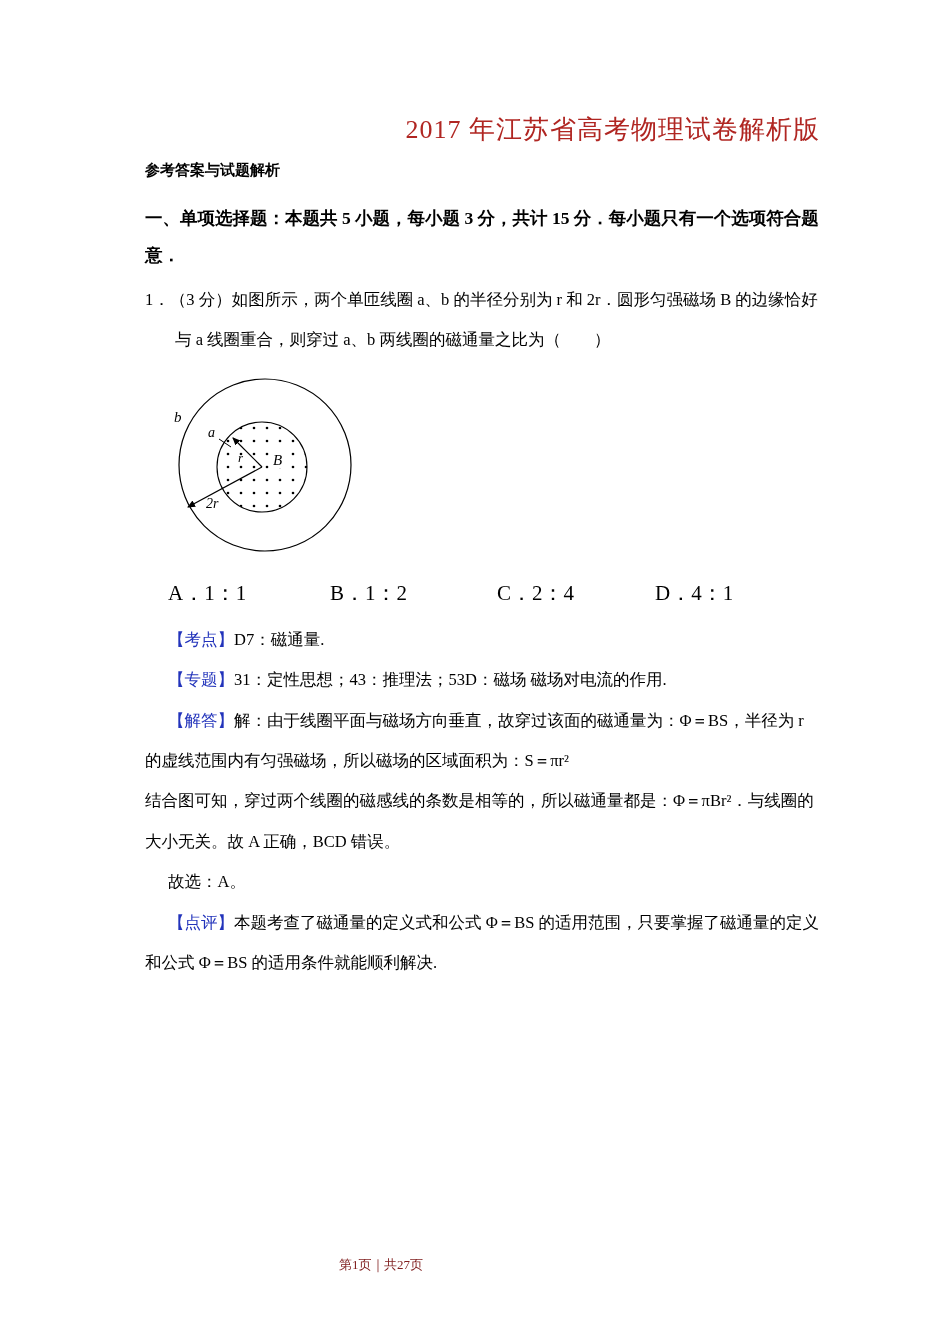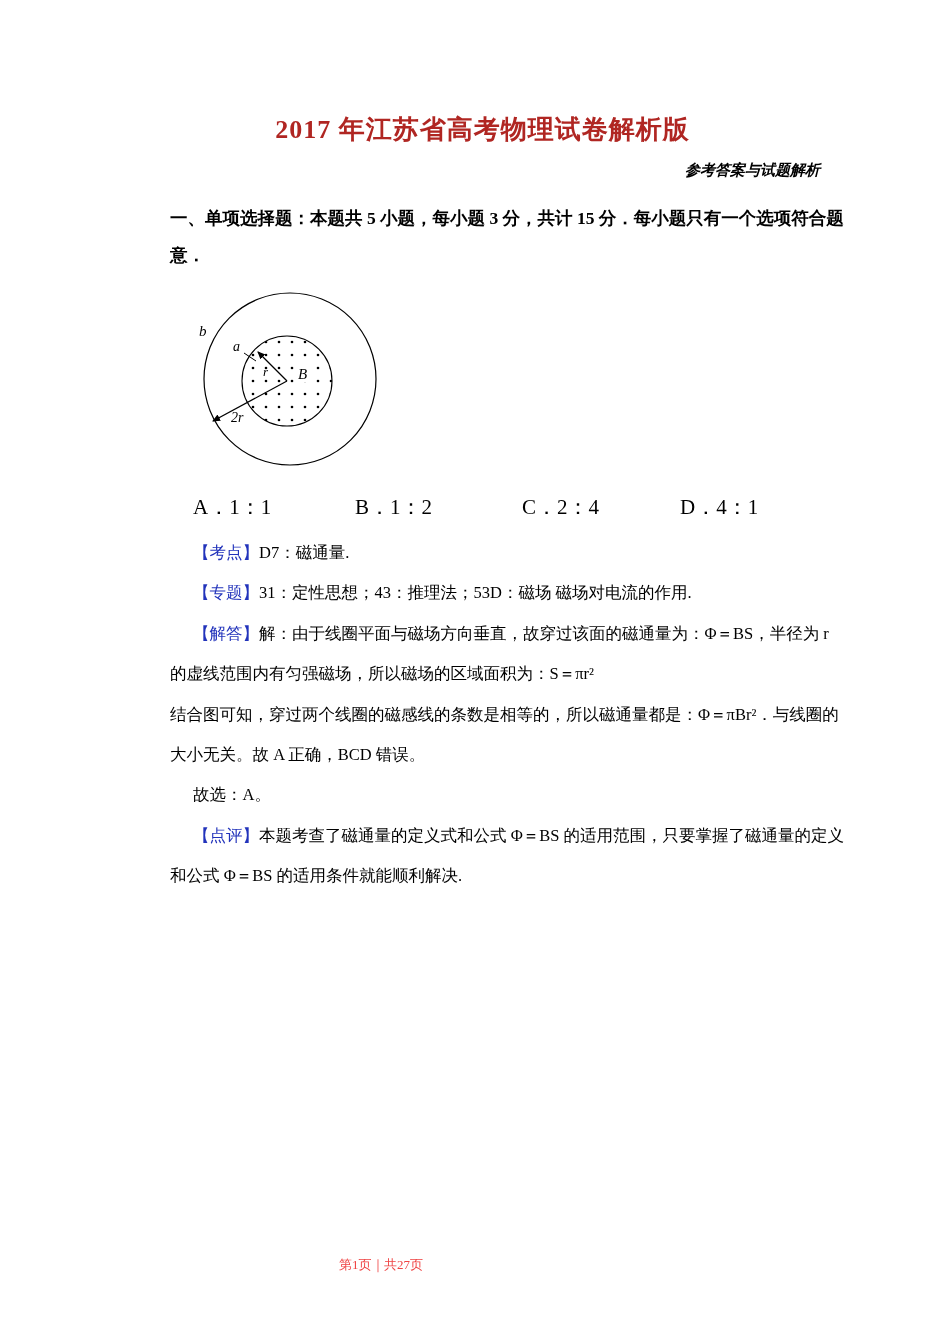--- a/index.html
+++ b/index.html
@@ -6,27 +6,27 @@
   .page{
     position:relative;
     width:950px;height:1344px;
     background:#ffffff;
     box-sizing:border-box;
     padding:112px 130px 0 145px;
     font-family:"Liberation Serif","DejaVu Serif",serif;
     color:#000;
     overflow:hidden;
   }
-  .content{width:675px;margin-left:25px;}
+  .content{width:675px;}
   .doc-title{
-    font-size:26px;font-weight:bold;color:#b02622;
-    text-align:center;letter-spacing:1px;margin:0 0 14px 0;
+    font-size:26px;font-weight:normal;color:#b02622;
+    text-align:right;letter-spacing:1px;margin:0 0 14px 0;
   }
   .doc-subtitle{
-    font-size:15px;font-weight:bold;text-align:right;margin:3px 0 20px 0;font-style:italic;
+    font-size:15px;font-weight:bold;text-align:left;margin:3px 0 20px 0;
   }
   .section-heading{
     font-size:17.5px;font-weight:bold;line-height:2.1;margin:0 0 6px 0;
   }
   .para{
     font-size:16.5px;line-height:2.45;margin:0;
   }
   .hang{padding-left:30px;text-indent:-30px;}
   .indent{text-indent:23px;}
   .noindent{text-indent:0;}
@@ -35,34 +35,35 @@
   .options-row{
     font-size:21px;line-height:2.45;padding-left:23px;
     display:flex;align-items:baseline;
   }
   .options-row span{display:inline-block;}
   .options-row span:nth-child(1){width:162px;}
   .options-row span:nth-child(2){width:167px;}
   .options-row span:nth-child(3){width:158px;}
   .footer{
     position:absolute;left:0;bottom:70px;width:762px;
-    text-align:center;font-size:13px;color:#ef4444;
+    text-align:center;font-size:13px;color:#7f1d1d;
   }
   svg text{font-family:"Liberation Serif","DejaVu Serif",serif;}
 </style>
 </head>
 <body>
 
 <div class="page">
   <h1 class="doc-title">2017 年江苏省高考物理试卷解析版</h1>
   <div class="doc-subtitle">参考答案与试题解析</div>
 
   <div class="content">
     <p class="section-heading">一、单项选择题：本题共 5 小题，每小题 3 分，共计 15 分．每小题只有一个选项符合题意．</p>
 
+    <p class="para hang">1．（3 分）如图所示，两个单匝线圈 a、b 的半径分别为 r 和 2r．圆形匀强磁场 B 的边缘恰好与 a 线圈重合，则穿过 a、b 两线圈的磁通量之比为（　　）</p>
 
     <div class="figure-wrap">
       <svg width="190" height="192" viewBox="0 0 190 192">
         <defs>
           <marker id="arr" markerWidth="9" markerHeight="8" refX="7" refY="3.5" orient="auto" markerUnits="userSpaceOnUse">
             <path d="M0,0 L8,3.5 L0,7 z" fill="#000"></path>
           </marker>
           <pattern id="dots" x="0" y="0" width="13" height="13" patternUnits="userSpaceOnUse">
             <circle cx="6" cy="6" r="1.3" fill="#000"></circle>
           </pattern>

